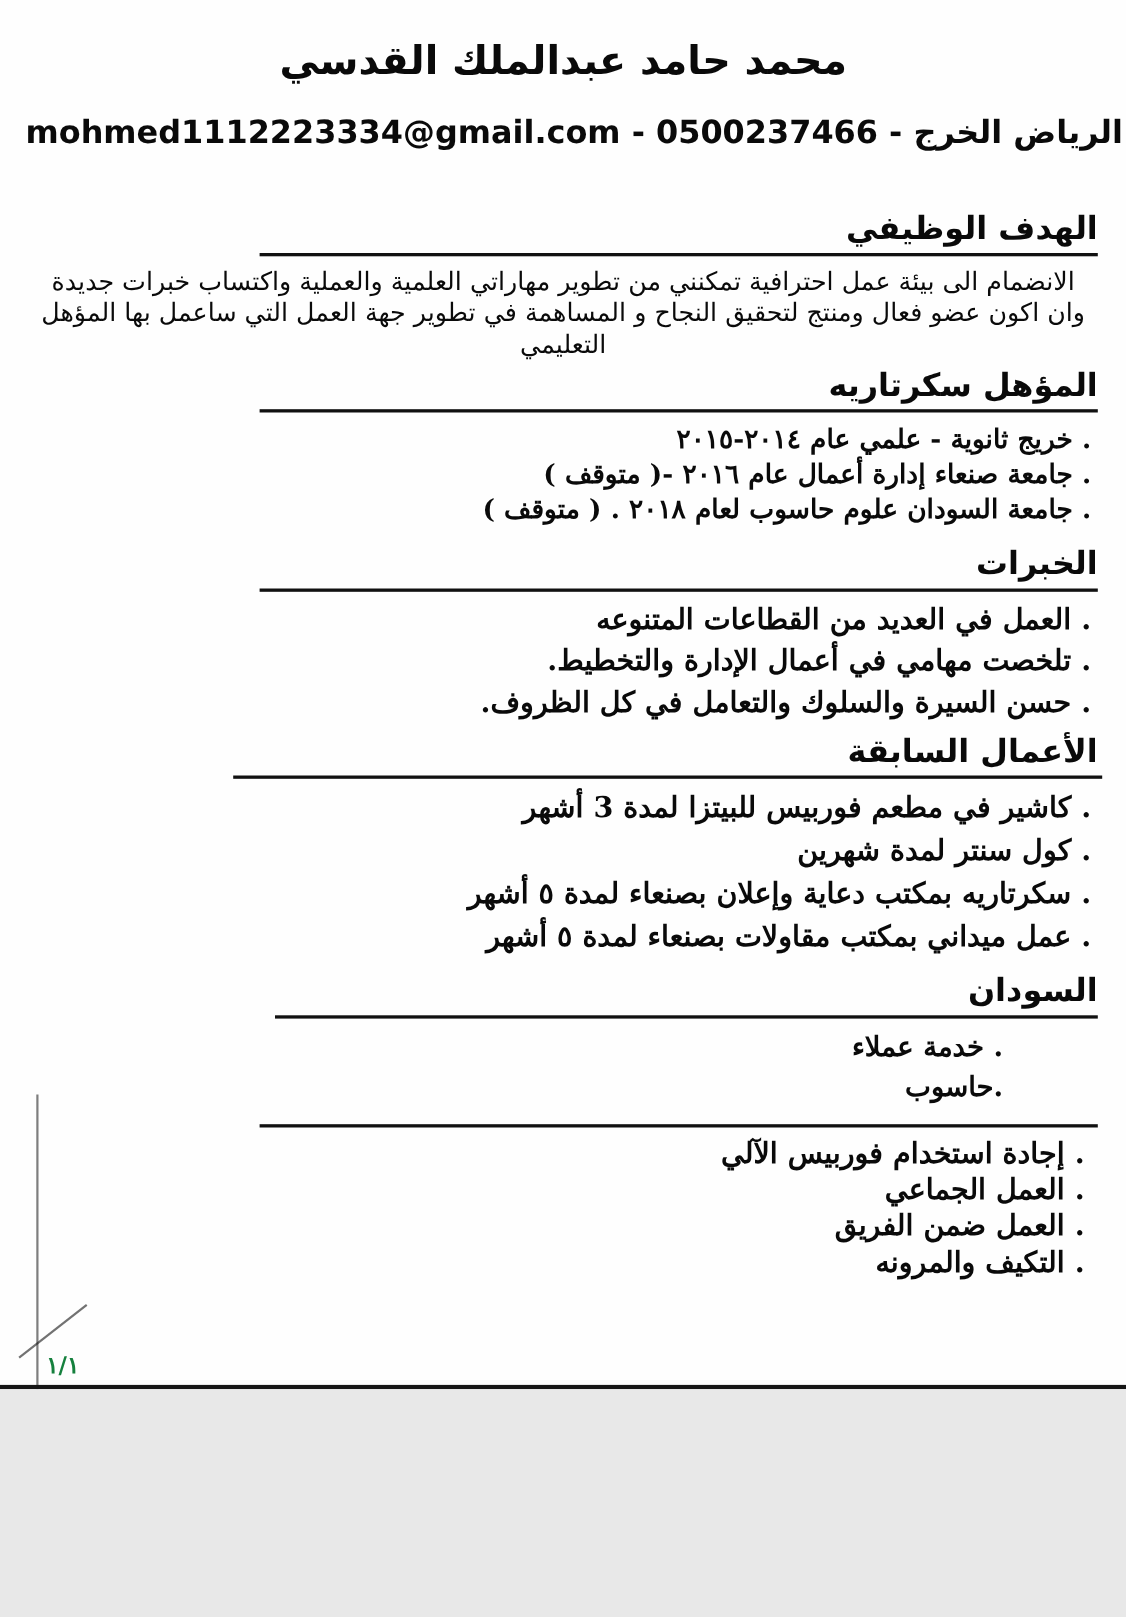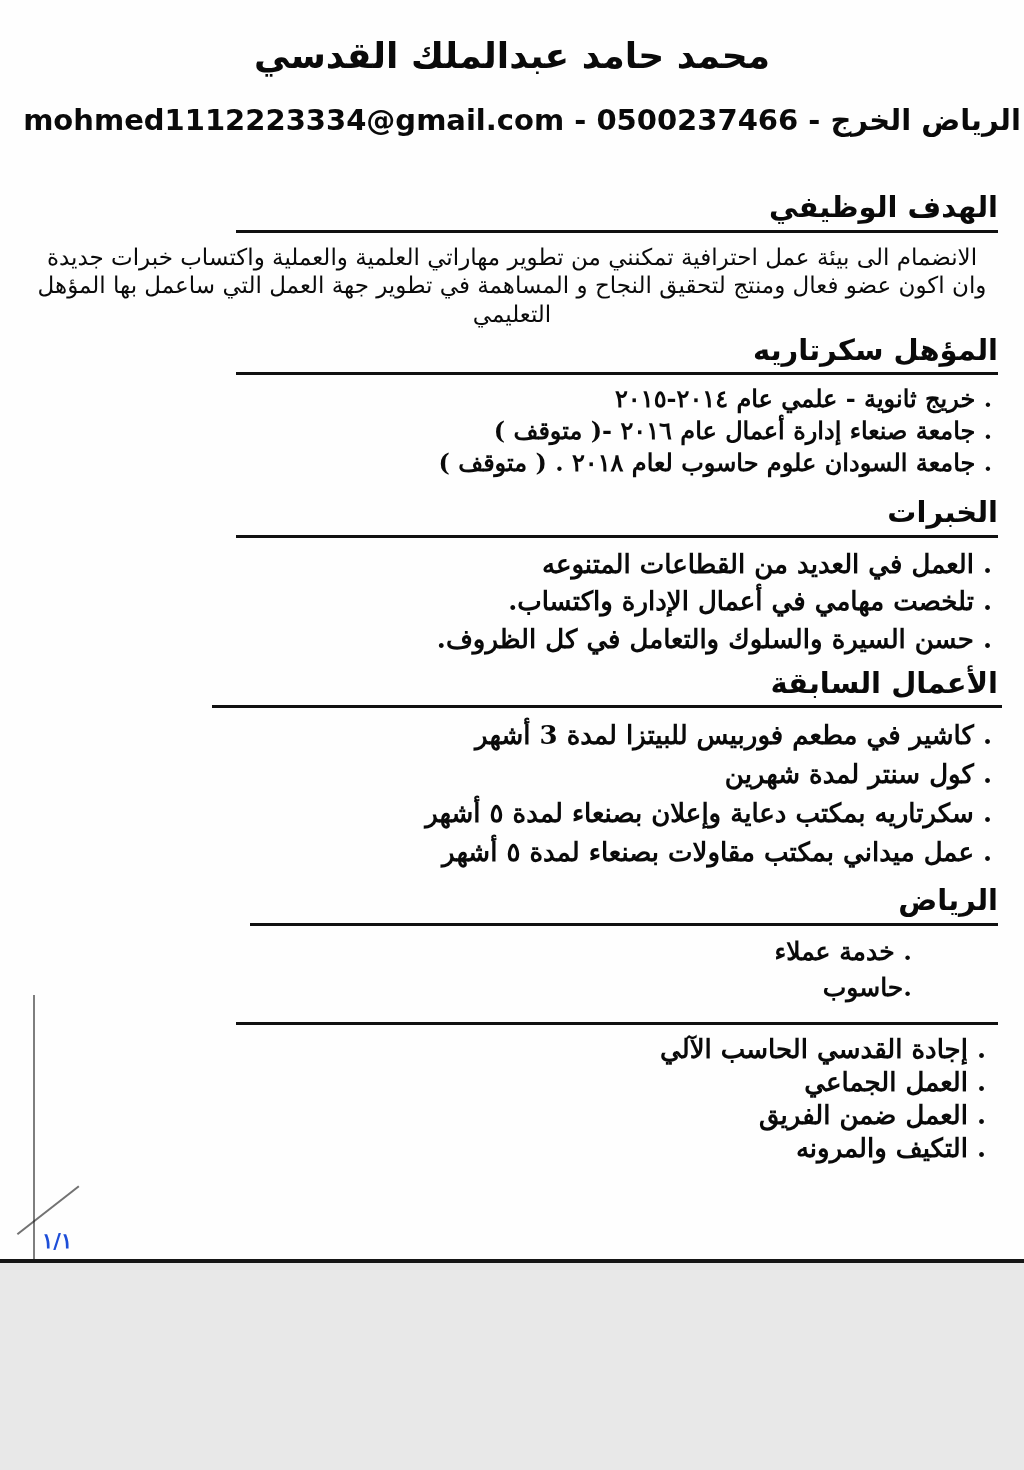--- a/index.html
+++ b/index.html
@@ -80,21 +80,21 @@
   .items-jobs { font-size: 26px; line-height: 1.5;  }
   .items-crs  { font-size: 25px; line-height: 1.45; padding-right: 112px; }
   .items-skl  { font-size: 26px; line-height: 1.27; padding-right: 38px; }
   .items-lng  { font-size: 25px; line-height: 1.35; padding-right: 80px; }
   .page-number {
     position: absolute;
     left: 42px;
     bottom: 10px;
     font-size: 21px;
     font-weight: bold;
-    color: #1d4ed8;
+    color: #15803d;
     direction: rtl;
   }
   
   .edge-bottom {
     position: absolute;
     left: 0; right: 0; bottom: 0;
     height: 4px;
     background: #161616;
   }
   .edge-left {
@@ -138,49 +138,49 @@
       <div class="item">. جامعة صنعاء إدارة أعمال عام ٢٠١٦ -( متوقف )</div>
       <div class="item">. جامعة السودان علوم حاسوب لعام ٢٠١٨ . ( متوقف )</div>
     </div>
   </div>
 
   <div class="section s3">
     <div class="sec-title">الخبرات</div>
     <div class="sec-rule"></div>
     <div class="items items-exp">
       <div class="item">. العمل في العديد من القطاعات المتنوعه</div>
-      <div class="item">. تلخصت مهامي في أعمال الإدارة واكتساب.</div>
+      <div class="item">. تلخصت مهامي في أعمال الإدارة والتخطيط.</div>
       <div class="item">. حسن السيرة والسلوك والتعامل في كل الظروف.</div>
     </div>
   </div>
 
   <div class="section s4">
     <div class="sec-title">الأعمال السابقة</div>
     <div class="sec-rule wide"></div>
     <div class="items items-jobs">
       <div class="item">. كاشير في مطعم فوربيس للبيتزا لمدة 3 أشهر</div>
       <div class="item">. كول سنتر لمدة شهرين</div>
       <div class="item">. سكرتاريه بمكتب دعاية وإعلان بصنعاء لمدة ٥ أشهر</div>
       <div class="item">. عمل ميداني بمكتب مقاولات بصنعاء لمدة ٥ أشهر</div>
     </div>
   </div>
 
   <div class="section s5">
-    <div class="sec-title">الرياض</div>
+    <div class="sec-title">السودان</div>
     <div class="sec-rule narrow"></div>
     <div class="items items-crs">
       <div class="item">. خدمة عملاء</div>
       <div class="item">.حاسوب</div>
     </div>
   </div>
 
   <div class="section s6">
     <div class="sec-rule"></div>
     <div class="items items-skl">
-      <div class="item">. إجادة القدسي الحاسب الآلي</div>
+      <div class="item">. إجادة استخدام فوربيس الآلي</div>
       <div class="item">. العمل الجماعي</div>
       <div class="item">. العمل ضمن الفريق</div>
       <div class="item">. التكيف والمرونه</div>
     </div>
   </div>
 
 
   <div class="page-number">١/١</div>
 
   <div class="edge-left"></div>

